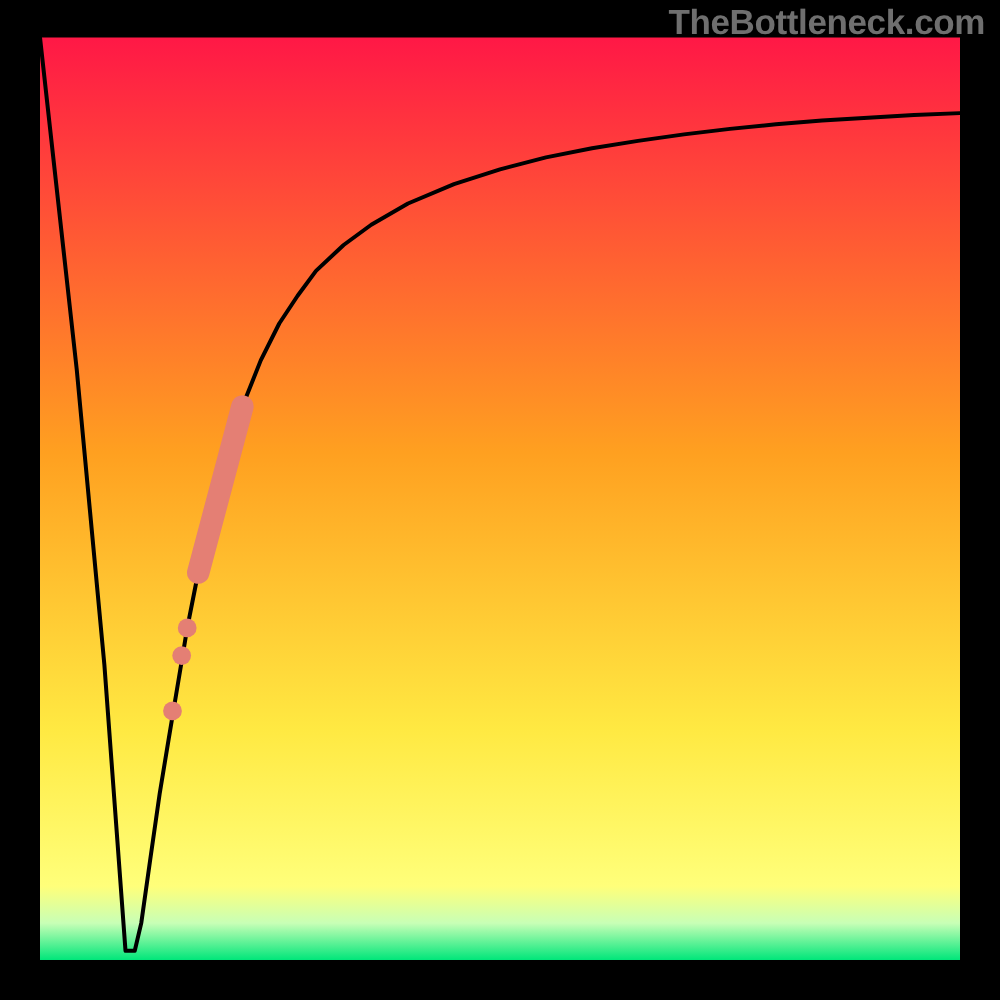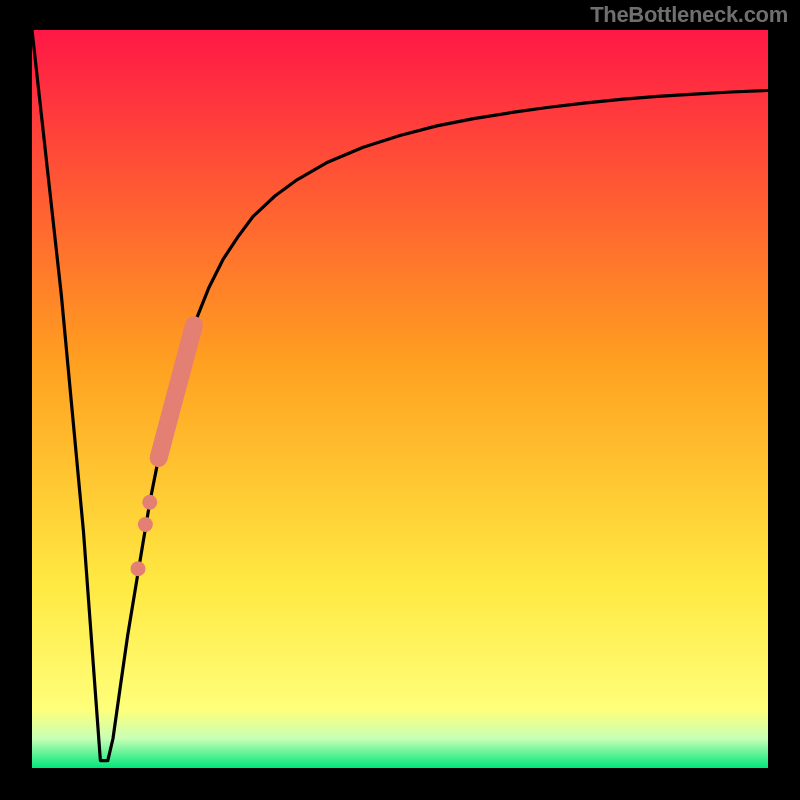--- a/index.html
+++ b/index.html
@@ -14,21 +14,21 @@
   .wrap {
     position: relative;
     width: 800px;
     height: 800px;
   }
   .watermark {
     position: absolute;
     top: 2px;
     right: 12px;
     color: #6f6f6f;
-    font-size: 22px;
+    font-size: 28px;
     font-weight: 600;
     letter-spacing: -0.3px;
     z-index: 20;
   }
   svg.chart {
     position: absolute;
     top: 0;
     left: 0;
     width: 800px;
     height: 800px;

